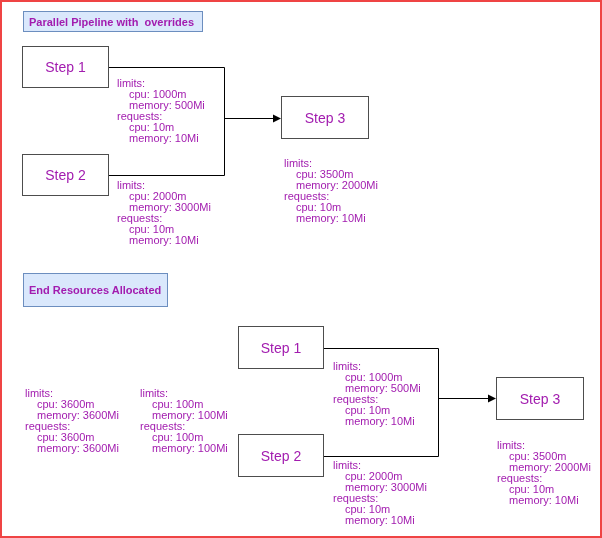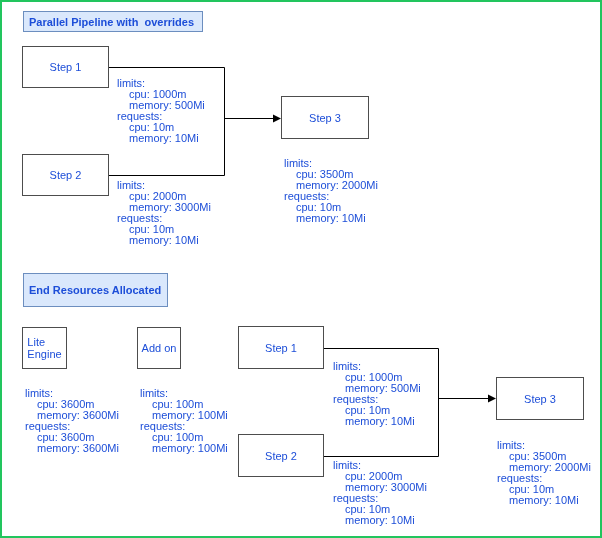--- a/index.html
+++ b/index.html
@@ -1,44 +1,44 @@
 <!DOCTYPE html>
 <html><head>
 <meta charset="utf-8">
 <style>
   html,body { margin:0; padding:0; background:#fff; }
   #canvas {
     position:relative;
     width:602px; height:538px;
     box-sizing:border-box;
     background:#ffffff;
-    border:2px solid #22c55e;
+    border:2px solid #ef4444;
     font-family:"Liberation Sans", sans-serif;
-    color:#1d4ed8;
+    color:#a21caf;
     overflow:hidden;
   }
   .title-box {
     position:absolute;
     box-sizing:border-box;
     background:#dae8fc;
     border:1px solid #6c8ebf;
     font-size:11px;
     font-weight:bold;
     display:flex; align-items:center;
     padding:0 5px;
     white-space:pre;
   }
   .node {
     position:absolute;
     box-sizing:border-box;
     background:#ffffff;
     border:1px solid #4d4d4d;
     display:flex; align-items:center; justify-content:center;
-    font-size:11px;
-    text-align:left;
+    font-size:14px;
+    text-align:right;
     white-space:pre-line;
     line-height:12px;
   }
   .res {
     position:absolute;
     font-size:11px;
     line-height:11px;
     white-space:nowrap;
   }
   .res .ind { padding-left:12px; }
@@ -82,24 +82,21 @@
     <div>limits:</div>
     <div class="ind">cpu: 3500m</div>
     <div class="ind">memory: 2000Mi</div>
     <div>requests:</div>
     <div class="ind">cpu: 10m</div>
     <div class="ind">memory: 10Mi</div>
   </div>
 
   <div class="title-box" style="left:21px; top:271px; width:145px; height:34px;">End Resources Allocated</div>
 
-  <div class="node" style="left:20px; top:325px; width:45px; height:42px;">Lite
-Engine</div>
 
-  <div class="node" style="left:135px; top:325px; width:44px; height:42px;">Add on</div>
 
   <div class="node" style="left:236px; top:324px; width:86px; height:43px;">Step 1</div>
 
   <div class="node" style="left:236px; top:432px; width:86px; height:43px;">Step 2</div>
 
   <div class="node" style="left:494px; top:375px; width:88px; height:43px;">Step 3</div>
 
   <div class="res" style="left:23px; top:386px;">
     <div>limits:</div>
     <div class="ind">cpu: 3600m</div>

